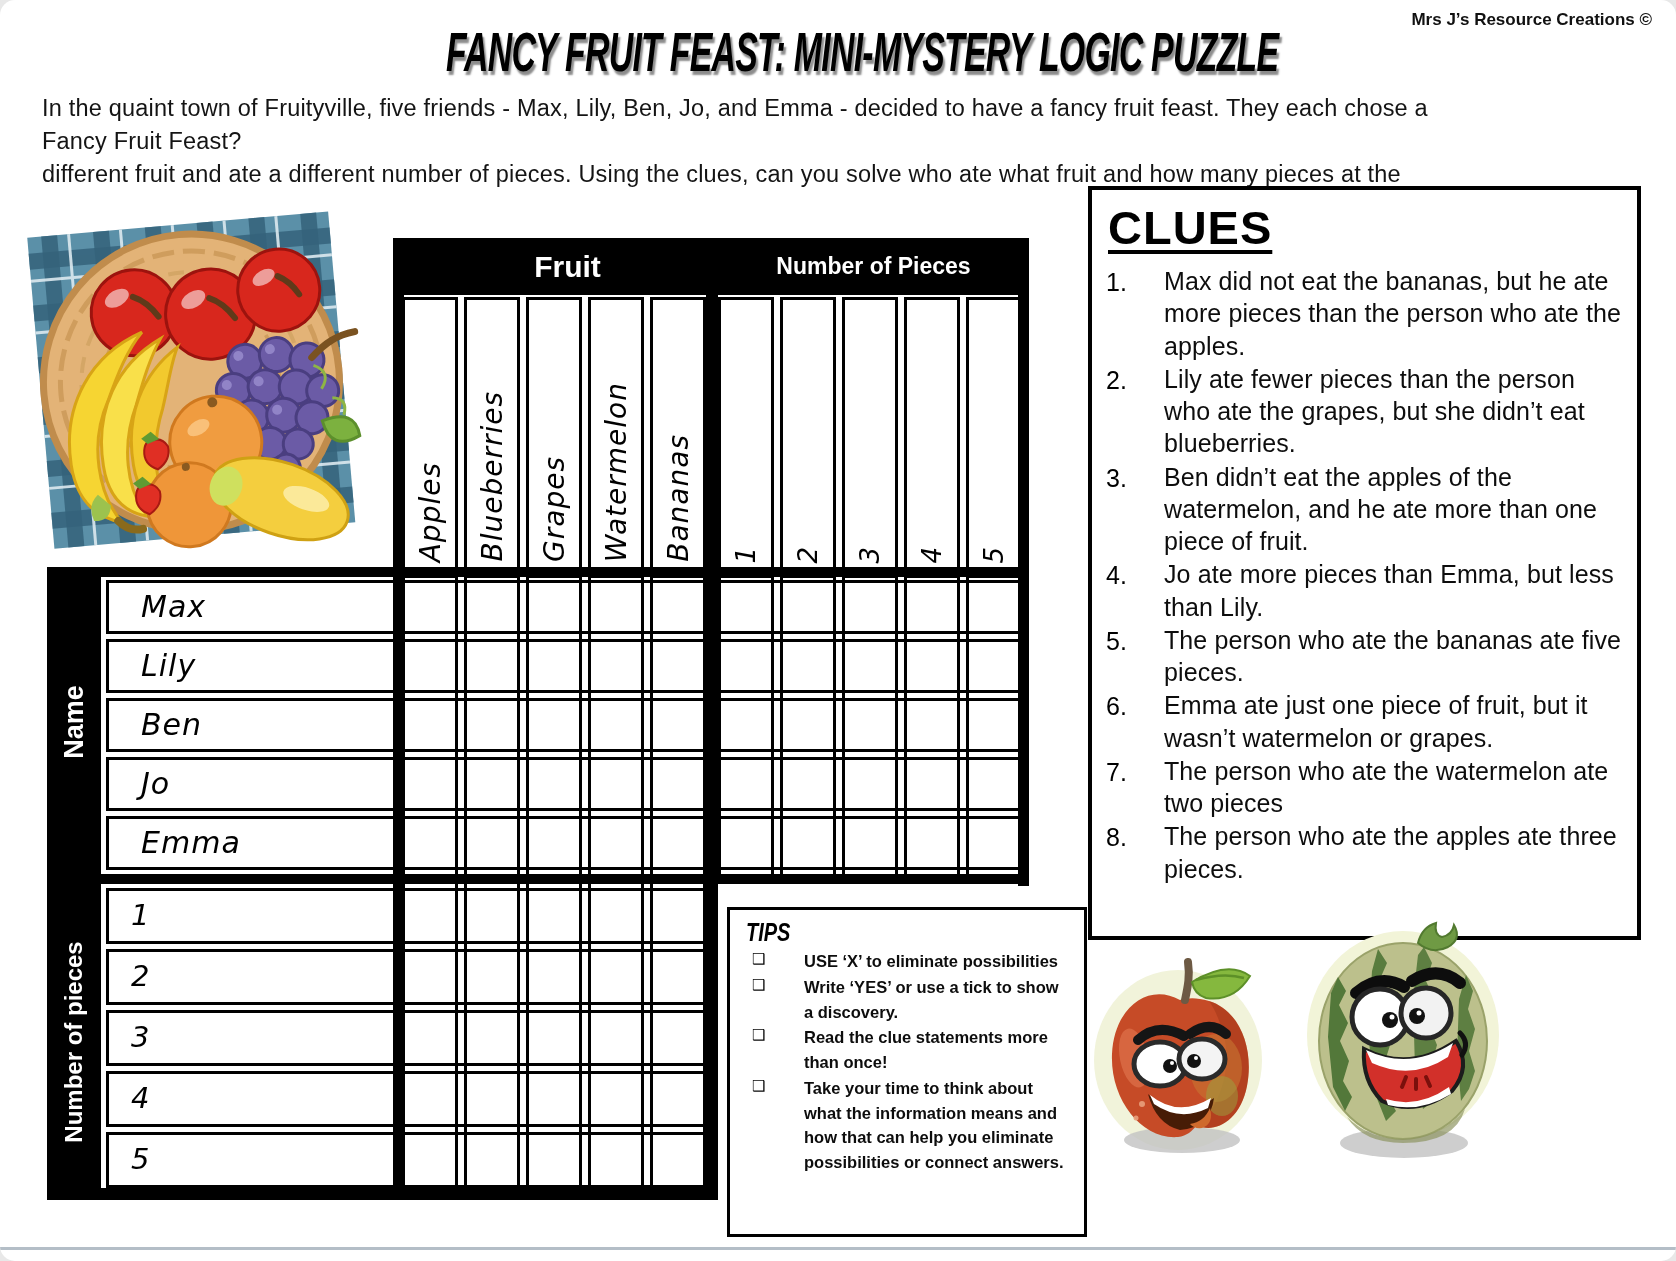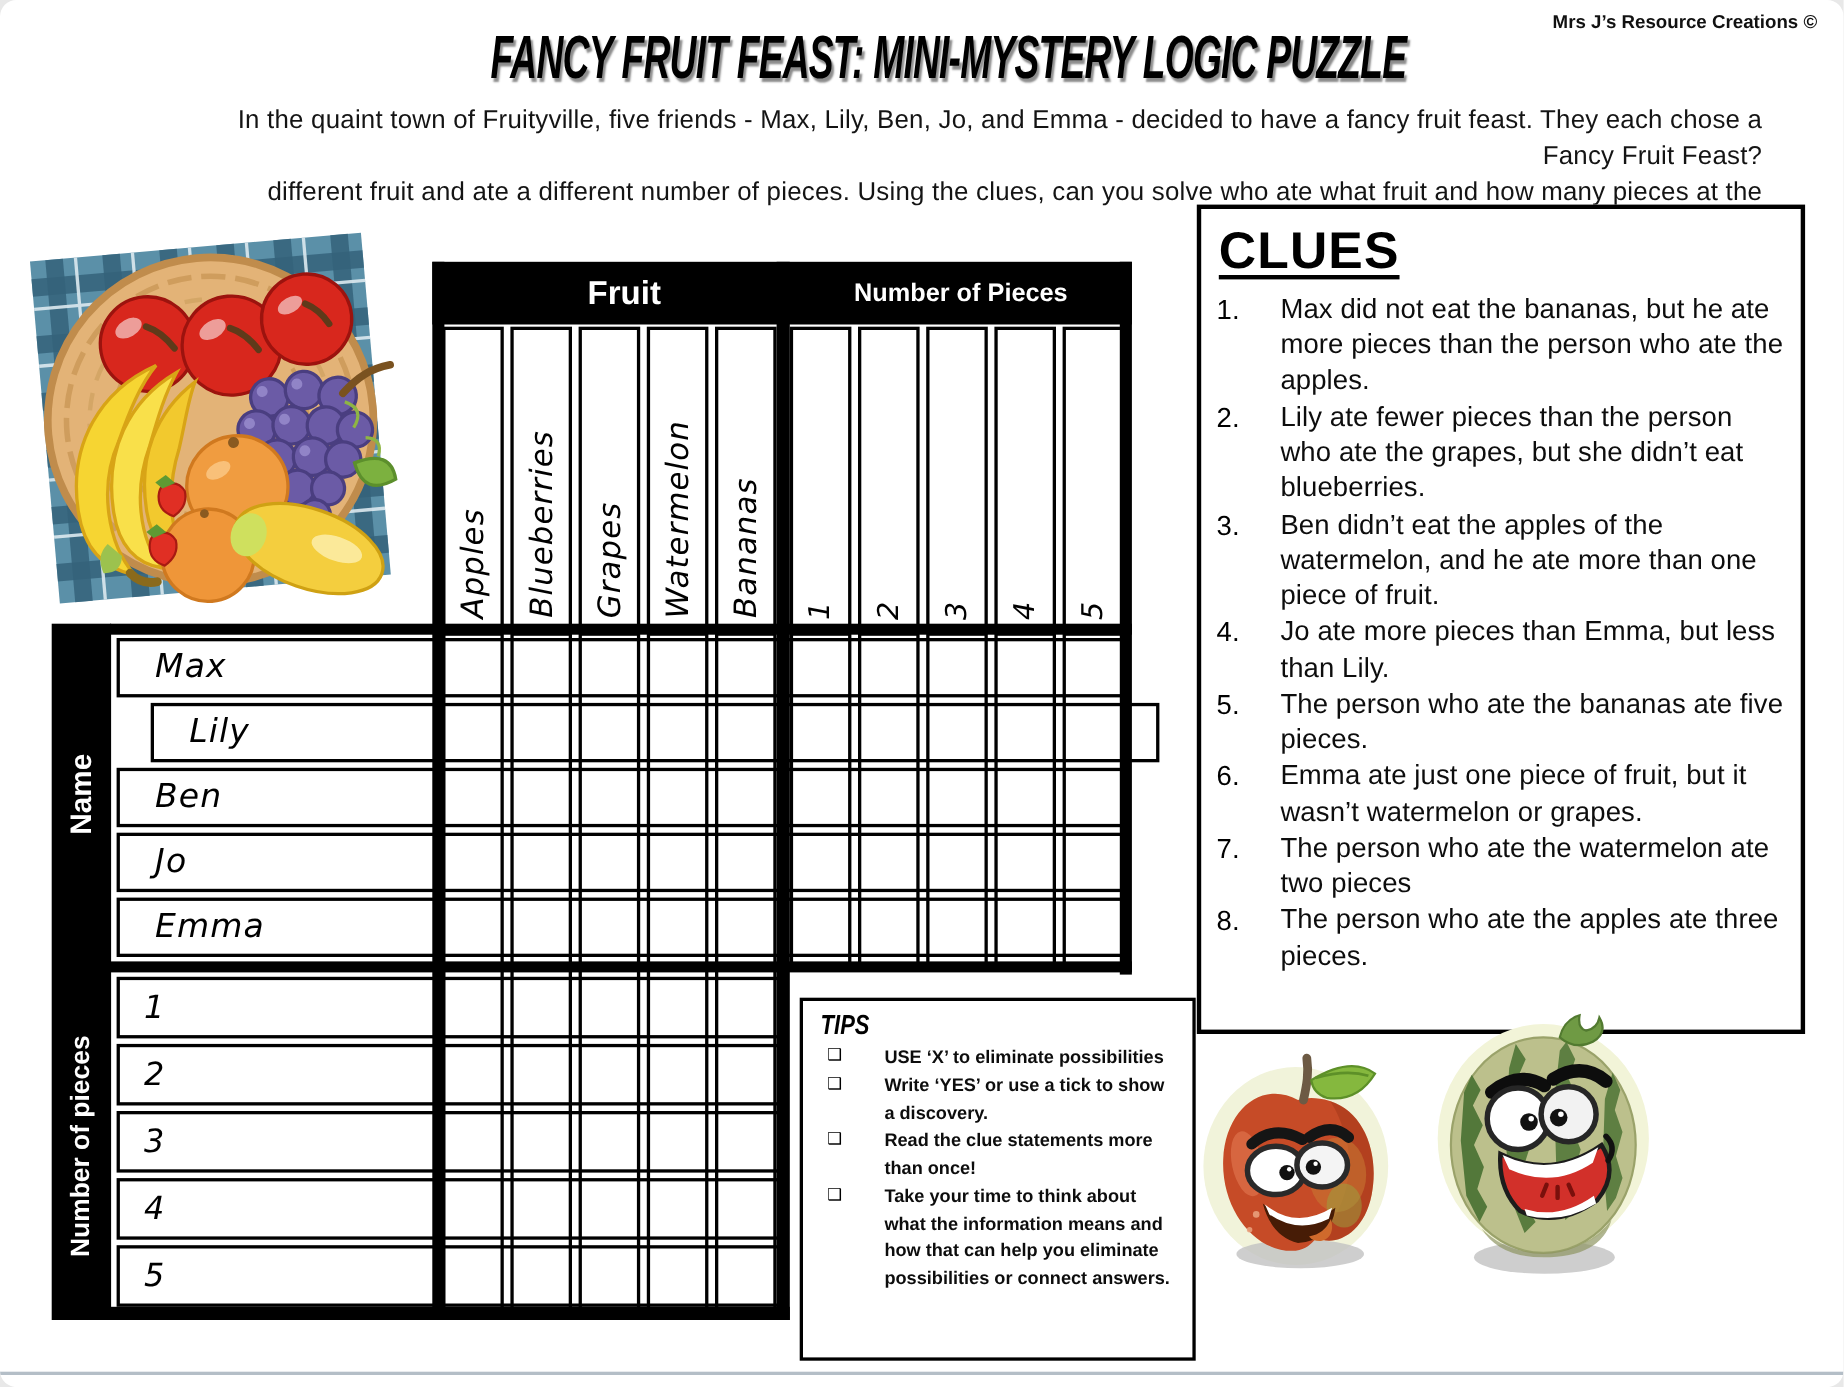--- a/index.html
+++ b/index.html
@@ -19,21 +19,21 @@
   .title {
     display: inline-block;
     font-family: "Liberation Sans", sans-serif;
     font-size: 47px; font-weight: bold; font-style: italic;
     letter-spacing: -1px; white-space: nowrap;
     transform: scaleX(0.72) scaleY(1.18);
     text-shadow: 3px 3px 2px rgba(0,0,0,0.45);
   }
   .intro { position: absolute; left: 42px; top: 92px; width: 1560px;
     font-size: 23.5px; line-height: 1.4; color: #141414; letter-spacing: 0.2px; }
-  .intro div { white-space: nowrap; text-align: right; }
+  .intro div { white-space: nowrap; }
 
   
   .hdr-bar { position: absolute; left: 393px; top: 238px; width: 636px; height: 57px; background: #000; }
   .hdr-fruit { position: absolute; left: 12px; top: 0; width: 325px; height: 57px;
     display: flex; align-items: center; justify-content: center;
     color: #fff; font-size: 30px; font-weight: bold; }
   .hdr-pieces { position: absolute; left: 325px; top: 0; width: 311px; height: 57px;
     display: flex; align-items: center; justify-content: center;
     color: #fff; font-size: 23px; font-weight: bold; }
 
@@ -65,21 +65,21 @@
   .sidebar { position: absolute; left: 47px; top: 567px; width: 54px; height: 633px; background: #000; }
   .side-label {
     position: absolute; left: 50%; color: #fff; font-weight: bold;
     writing-mode: vertical-rl; white-space: nowrap;
   }
   .side-name { top: 155px; font-size: 27px; transform: translate(-50%,-50%) rotate(180deg); }
   .side-pieces { top: 475px; font-size: 24px; transform: translate(-50%,-50%) rotate(180deg); }
 
   .row { position: absolute; background: transparent; border: 3px solid #000; }
   .name-row { left: 106px; width: 917px; height: 54px; }
-  .ry0 { top: 580px; } .ry1 { top: 639px; margin-left: 31px; } .ry2 { top: 698px; } .ry3 { top: 757px; text-align: center; } .ry4 { top: 816px; }
+  .ry0 { top: 580px; } .ry1 { top: 639px; } .ry2 { top: 698px; } .ry3 { top: 757px; text-align: center; } .ry4 { top: 816px; }
   .piece-row { left: 106px; width: 609px; height: 56px; }
   .py0 { top: 888px; } .py1 { top: 949px; } .py2 { top: 1010px; } .py3 { top: 1071px; } .py4 { top: 1132px; }
 
   .hand {
     font-family: "DejaVu Sans", sans-serif; font-style: italic; color: #000;
     position: absolute; top: 50%; transform: translateY(-52%);
   }
   .name-text { left: 32px; font-size: 30px; letter-spacing: 1px; }
   .piece-text { left: 22px; font-size: 29px; }
 

